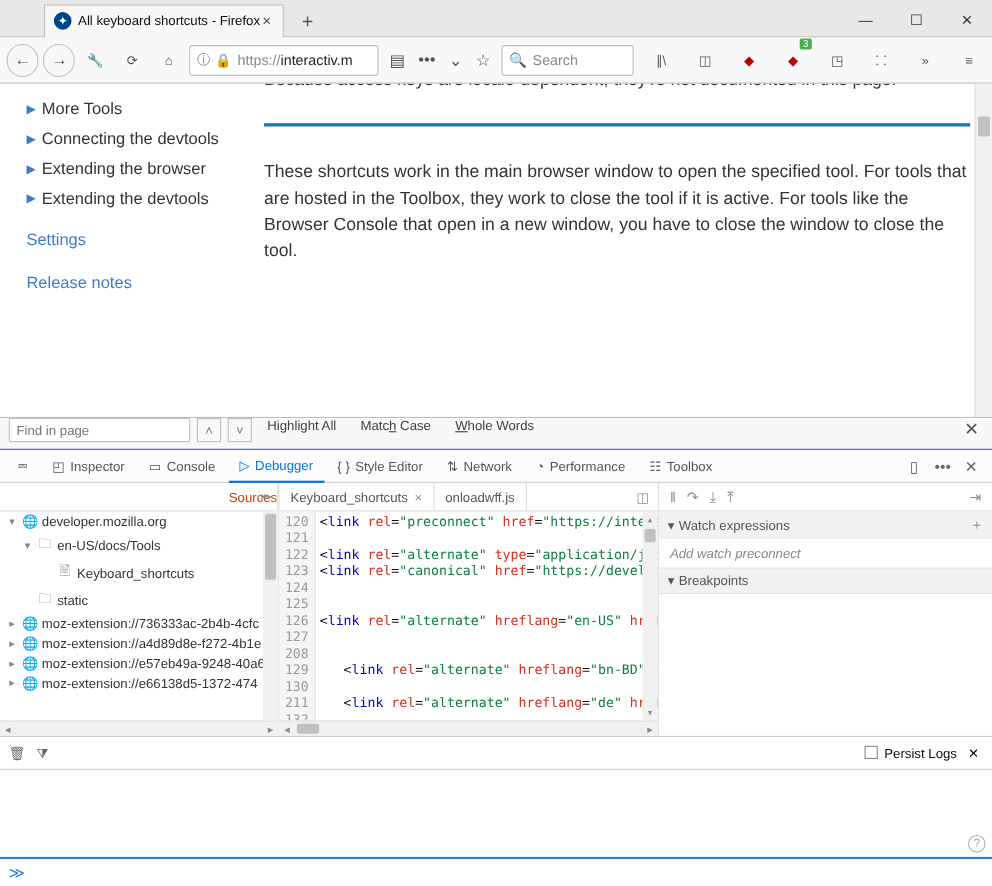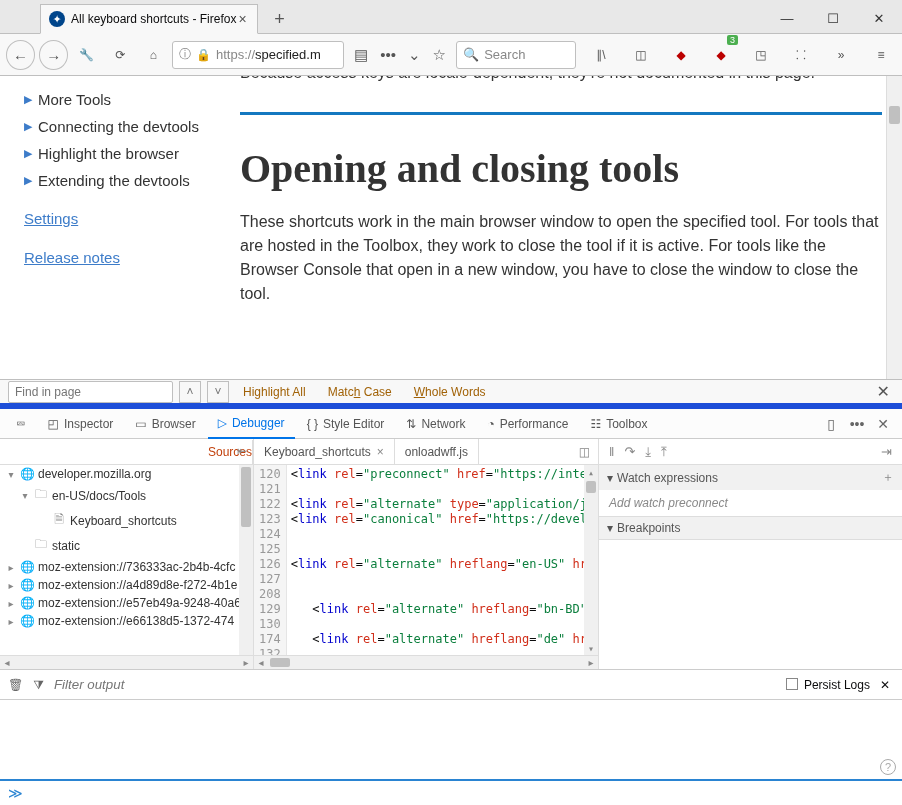--- a/index.html
+++ b/index.html
@@ -25,34 +25,34 @@
 .searchbar { flex: 0 0 120px; height: 28px; border: 1px solid #bfbfbf; border-radius: 3px; display: flex; align-items: center; padding: 0 6px; gap: 5px; background: #fff; color: #888; font-size: 13px; }
 .tbicons { display: flex; gap: 10px; align-items: center; padding-left: 6px; }
 .badge { position: relative; }
 .badge::after { content: attr(data-cnt); position: absolute; top: -5px; right: -2px; background: #4caf50; color: #fff; font-size: 9px; padding: 0 3px; border-radius: 2px; }
 
 
 .content { height: 303px; display: flex; overflow: hidden; position: relative; }
 .sidebar { width: 230px; padding: 10px 0 10px 24px; }
 .sidebar .item { display: flex; align-items: center; padding: 5px 0; font-size: 15px; color: #333; }
 .sidebar .item .tri { width: 14px; color: #3d7cc9; font-size: 11px; }
-.sidebar .link { padding: 6px 0; font-size: 15px; color: #3d7cc9; text-decoration: underline; }
+.sidebar .link { padding: 6px 0; font-size: 15px; color: #3d7cc9; }
 .article { flex: 1; padding: 0 20px 0 10px; overflow: hidden; color: #333; }
 .article .cut { font-size: 16px; color: #333; margin-top: -12px; white-space: nowrap; }
 .article hr { border: none; border-top: 3px solid #1478c0; margin: 30px 0 30px 0; }
 .article h2 { font-family: Georgia, "Times New Roman", serif; font-size: 40px; font-weight: 700; color: #333; margin-bottom: 18px; }
 .article p { font-size: 16px; line-height: 1.5; }
 .vscroll { position: absolute; right: 0; top: 0; bottom: 0; width: 16px; background: #f0f0f0; border-left: 1px solid #ddd; }
 .vscroll .thumb { position: absolute; left: 2px; right: 2px; top: 30px; height: 18px; background: #c0c0c0; border-radius: 2px; }
 
 
-.findbar { height: 30px; border-top: 1px solid #bfbfbf; border-bottom: 6px solid #1d4ed8; background: #f8f8f8; display: flex; align-items: center; padding: 0 8px; gap: 6px; font-size: 12px; }
+.findbar { height: 30px; border-top: 1px solid #bfbfbf; border-bottom: 1px solid #1d4ed8; background: #f8f8f8; display: flex; padding: 0 8px; gap: 6px; font-size: 12px; }
 .findbar input { height: 22px; width: 165px; border: 1px solid #bfbfbf; border-radius: 2px; padding: 0 6px; font-size: 12px; }
 .findbar .arr { width: 22px; height: 22px; border: 1px solid #bfbfbf; display: flex; align-items: center; justify-content: center; color: #777; }
-.findbar .opt { padding: 0 8px; color: #a16207; }
+.findbar .opt { padding: 0 8px; color: #404040; }
 .findbar .cx { margin-left: auto; font-size: 16px; color: #555; padding: 0 4px; }
 
 
 .dvtop { height: 30px; border-bottom: 1px solid #ccc; background: #fcfcfc; display: flex; align-items: center; padding: 0 6px; gap: 2px; font-size: 12px; }
 .dvtool { display: flex; align-items: center; gap: 5px; padding: 0 10px; height: 30px; color: #555; }
 .dvtool.active { color: #0074e8; border-bottom: 2px solid #0074e8; }
 .dvtop .right { margin-left: auto; display: flex; }
 .dvtop .ri { width: 26px; display: flex; justify-content: center; color: #666; font-size: 14px; }
 
 
@@ -126,21 +126,21 @@
 
 <div class="toolbar">
   <div class="tbtn circle">←</div>
   <div class="tbtn circle">→</div>
   <div class="tbtn">🔧</div>
   <div class="tbtn">⟳</div>
   <div class="tbtn">⌂</div>
   <div class="urlbar">
     <span style="color:#888;">ⓘ</span>
     <span style="color:#12bc00;">🔒</span>
-    <span class="urltext"><span>https://</span><b>specified.m</b></span>
+    <span class="urltext"><span>https://</span><b>interactiv.m</b></span>
   </div>
   <div class="posturl">
     <span>▤</span>
     <span>•••</span>
     <span>⌄</span>
     <span>☆</span>
   </div>
   <div class="searchbar">
     <span>🔍</span>
     <span>Search</span>
@@ -162,33 +162,32 @@
     <div class="item">
         <span class="tri">▶</span>
         <span>More Tools</span>
       </div>
     <div class="item">
         <span class="tri">▶</span>
         <span>Connecting the devtools</span>
       </div>
     <div class="item">
         <span class="tri">▶</span>
-        <span>Highlight the browser</span>
+        <span>Extending the browser</span>
       </div>
     <div class="item">
         <span class="tri">▶</span>
         <span>Extending the devtools</span>
       </div>
     <div class="link" style="margin-top:10px;">Settings</div>
     <div class="link" style="margin-top:10px;">Release notes</div>
   </div>
   <div class="article">
     <div class="cut">Because access keys are locale-dependent, they're not documented in this page.</div>
     <hr>
-    <h2>Opening and closing tools</h2>
     <p>These shortcuts work in the main browser window to open the specified tool. For tools that are hosted in the Toolbox, they work to close the tool if it is active. For tools like the Browser Console that open in a new window, you have to close the window to close the tool.</p>
   </div>
   <div class="vscroll">
       <div class="thumb"></div>
     </div>
 </div>
 
 <div class="findbar">
   <input placeholder="Find in page" style="">
   <div class="arr">˄</div>
@@ -200,21 +199,21 @@
 </div>
 
 <div class="dvtop">
   <div class="dvtool">⮹</div>
   <div class="dvtool">
       <span>◰</span>
       <span>Inspector</span>
     </div>
   <div class="dvtool">
       <span>▭</span>
-      <span>Browser</span>
+      <span>Console</span>
     </div>
   <div class="dvtool active">
       <span>▷</span>
       <span>Debugger</span>
     </div>
   <div class="dvtool">
       <span>{ }</span>
       <span>Style Editor</span>
     </div>
   <div class="dvtool">
@@ -313,21 +312,21 @@
           <div>121</div>
           <div>122</div>
           <div>123</div>
           <div>124</div>
           <div>125</div>
           <div>126</div>
           <div>127</div>
           <div>208</div>
           <div>129</div>
           <div>130</div>
-          <div>174</div>
+          <div>211</div>
           <div>132</div>
       </div>
       <div class="code">&lt;<span class="t-tag">link</span> <span class="t-attr">rel</span>=<span class="t-val">"preconnect"</span> <span class="t-attr">href</span>=<span class="t-val">"https://interactiv</span>
 &nbsp;
 &lt;<span class="t-tag">link</span> <span class="t-attr">rel</span>=<span class="t-val">"alternate"</span> <span class="t-attr">type</span>=<span class="t-val">"application/json"</span> 
 &lt;<span class="t-tag">link</span> <span class="t-attr">rel</span>=<span class="t-val">"canonical"</span> <span class="t-attr">href</span>=<span class="t-val">"https://developer.m</span>
 &nbsp;
 &nbsp;
 &lt;<span class="t-tag">link</span> <span class="t-attr">rel</span>=<span class="t-val">"alternate"</span> <span class="t-attr">hreflang</span>=<span class="t-val">"en-US"</span> <span class="t-attr">href</span>=
 &nbsp;
@@ -371,21 +370,20 @@
           <span>▾</span>
           <span>Breakpoints</span>
         </div>
     </div>
   </div>
 </div>
 
 <div class="consolebar">
   <span style="color:#666;">🗑</span>
   <span style="color:#666;">⧩</span>
-  <input placeholder="Filter output" style="">
   <div class="right">
     <span class="chk"></span>
     <span>Persist Logs</span>
     <span style="padding:0 4px;">✕</span>
   </div>
 </div>
 
 <div class="helpicon">?</div>
 
 <div class="consolein">≫</div>

